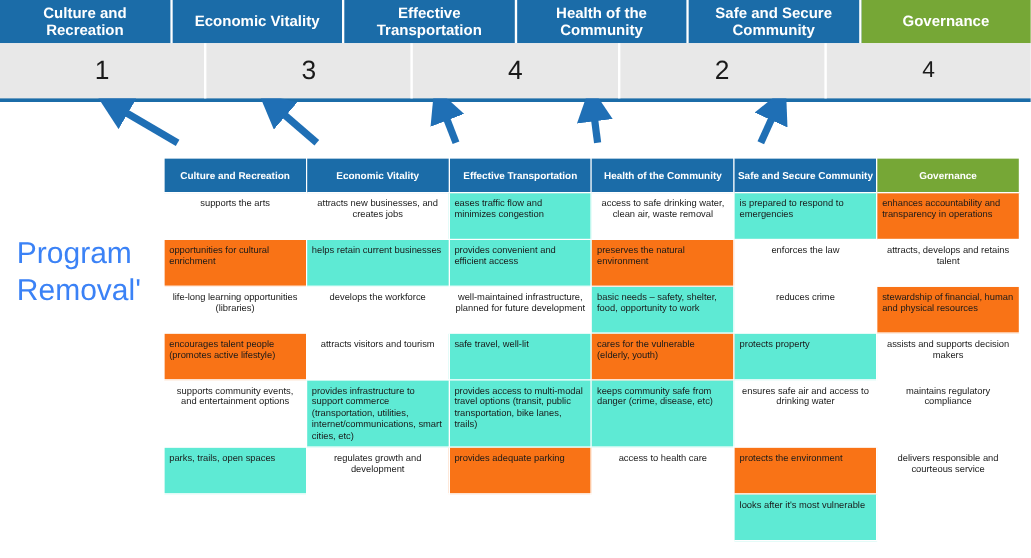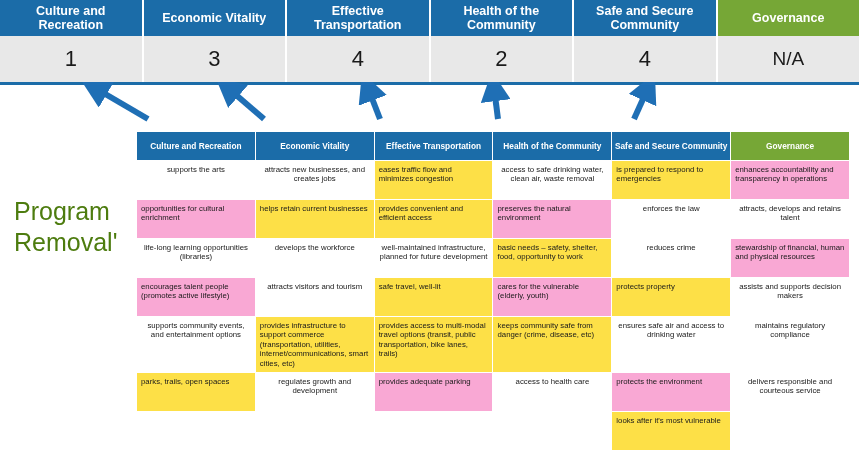--- a/index.html
+++ b/index.html
@@ -82,21 +82,21 @@
   }
 
   
   #caption {
     position: absolute;
     left: 14px;
     top: 196px;
     width: 120px;
     font-size: 25px;
     line-height: 31px;
-    color: #4d7c0f;
+    color: #3b82f6;
   }
 
   
   #matrix {
     position: absolute;
     left: 136px;
     top: 131px;
     width: 714px;
     border-collapse: collapse;
     table-layout: fixed;
@@ -119,22 +119,22 @@
   #matrix td {
     font-size: 7.8px;
     line-height: 9.4px;
     color: #1a1a1a;
     border: 1px solid #ffffff;
     padding: 4px 4px;
     vertical-align: top;
     height: 30px;
   }
   .c-white { background: #ffffff; text-align: center; }
-  .c-grey  { background: #f9a8d4; margin-left: 14px; }
-  .c-yellow{ background: #fde047; }
+  .c-grey  { background: #f97316; margin-left: 14px; }
+  .c-yellow{ background: #5eead4; }
   .c-empty { background: #ffffff; }
   .col-cr  { width: 108px; }
   .col-ev  { width: 108px; }
   .col-et  { width: 108px; }
   .col-hc  { width: 108px; }
   .col-ss  { width: 108px; }
   .col-gv  { width: 108px; }
 </style>
 </head>
 <body>
@@ -147,21 +147,20 @@
   <div class="top-cell">Safe and Secure Community</div>
   <div class="top-cell gov">Governance</div>
 </div>
 
 <div id="score-band">
   <div class="score-cell">1</div>
   <div class="score-cell">3</div>
   <div class="score-cell">4</div>
   <div class="score-cell">2</div>
   <div class="score-cell">4</div>
-  <div class="score-cell">N/A</div>
 </div>
 
 <svg id="arrows" viewBox="0 0 859 50" width="859" height="50">
   <defs>
     <marker id="ah" markerWidth="5" markerHeight="5" refX="2.2" refY="2.5" orient="auto">
       <path d="M0,0 L5,2.5 L0,5 z" fill="#1f6fb5"></path>
     </marker>
   </defs>
   <line x1="148" y1="37" x2="95" y2="6" stroke="#1f6fb5" stroke-width="6" marker-end="url(#ah)"></line>
   <line x1="264" y1="37" x2="228" y2="6" stroke="#1f6fb5" stroke-width="6" marker-end="url(#ah)"></line>

